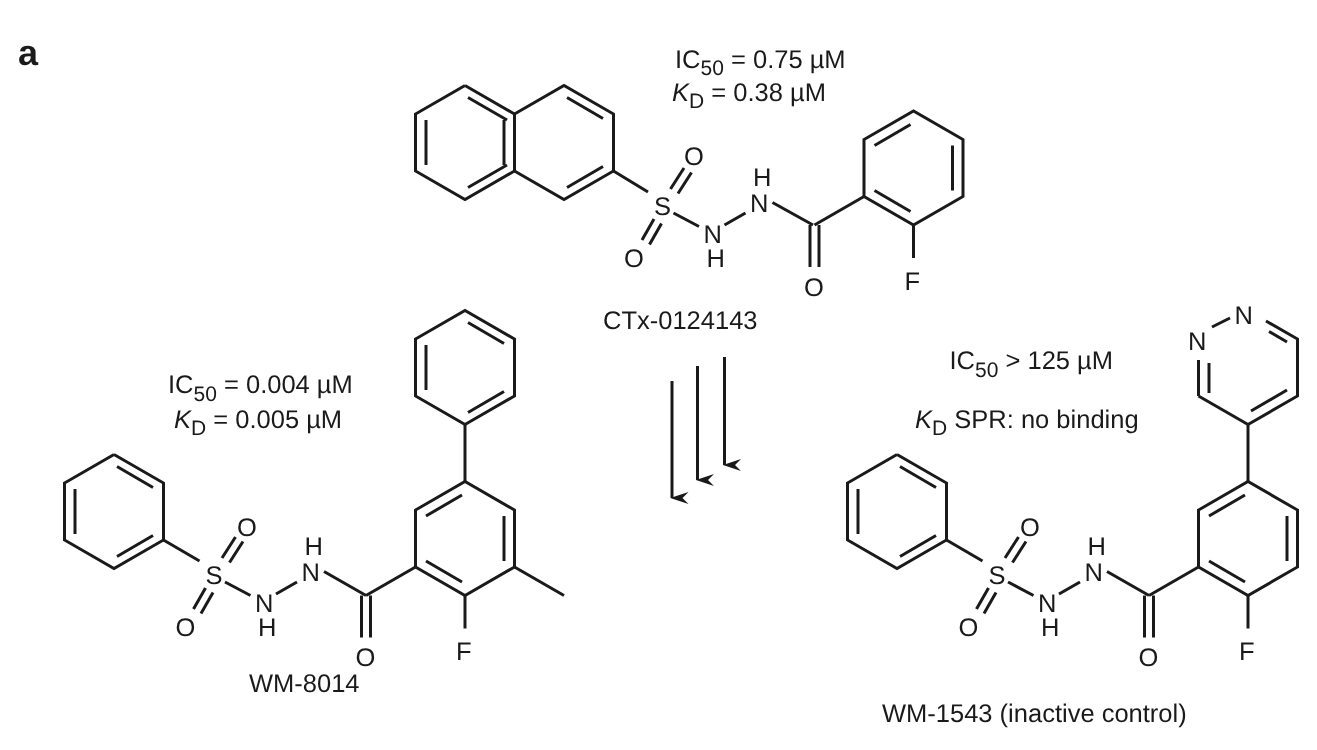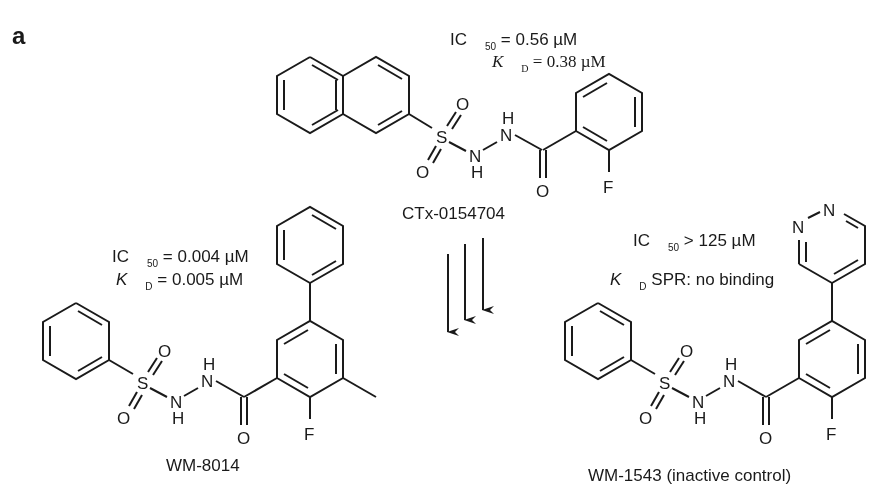--- a/index.html
+++ b/index.html
@@ -1,49 +1,49 @@
 <!DOCTYPE html>
 <html><head>
 <meta charset="utf-8">
 <style>
   html, body { margin: 0; padding: 0; background: #ffffff; }
   body { width: 878px; height: 500px; position: relative; overflow: hidden;
          font-family: "Liberation Sans", "DejaVu Sans", sans-serif; color: #1a1a1a; }
   .panel-label { position: absolute; left: 12px; top: 22px; font-weight: bold; font-size: 24px; }
   .txt { position: absolute; font-size: 17px; white-space: nowrap; line-height: 20px; }
-  .sub { font-size: 10px; position: relative; top: 5px; margin-left: 18px; }
+  .sub { font-size: 14px; position: relative; top: 5px; }
   .it { font-style: italic; }
   svg.mol { position: absolute; left: 0; top: 0; }
   svg.mol line, svg.mol polyline { stroke: #1a1a1a; stroke-width: 2; fill: none; }
   svg.mol text { font-family: "Liberation Sans", sans-serif; font-size: 17px; fill: #1a1a1a; }
 </style>
 </head>
 <body>
 
 <div class="panel-label">a</div>
 
 <div class="txt" style="left:450px; top:30px;">
   <span>IC</span><span class="sub">50</span>
-  <span>= 0.56 µM</span>
-</div>
-<div class="txt" style="left:492px; top:52px;font-family:Liberation Serif, serif;">
+  <span>= 0.75 µM</span>
+</div>
+<div class="txt" style="left:448px; top:52px;">
   <span class="it">K</span><span class="sub">D</span>
   <span>= 0.38 µM</span>
 </div>
-<div class="txt" style="left:402px; top:204px;">CTx-0154704</div>
+<div class="txt" style="left:402px; top:204px;">CTx-0124143</div>
 
 <div class="txt" style="left:112px; top:247px;">
   <span>IC</span><span class="sub">50</span>
   <span>= 0.004 µM</span>
 </div>
 <div class="txt" style="left:116px; top:270px;">
   <span class="it">K</span><span class="sub">D</span>
   <span>= 0.005 µM</span>
 </div>
-<div class="txt" style="left:166px; top:456px;">WM-8014</div>
+<div class="txt" style="left:166px; top:446px;">WM-8014</div>
 
 <div class="txt" style="left:633px; top:231px;">
   <span>IC</span><span class="sub">50</span>
   <span>&gt; 125 µM</span>
 </div>
 <div class="txt" style="left:610px; top:270px;text-align:center;">
   <span class="it">K</span><span class="sub">D</span>
   <span>SPR: no binding</span>
 </div>
 <div class="txt" style="left:588px; top:466px;">WM-1543 (inactive control)</div>

